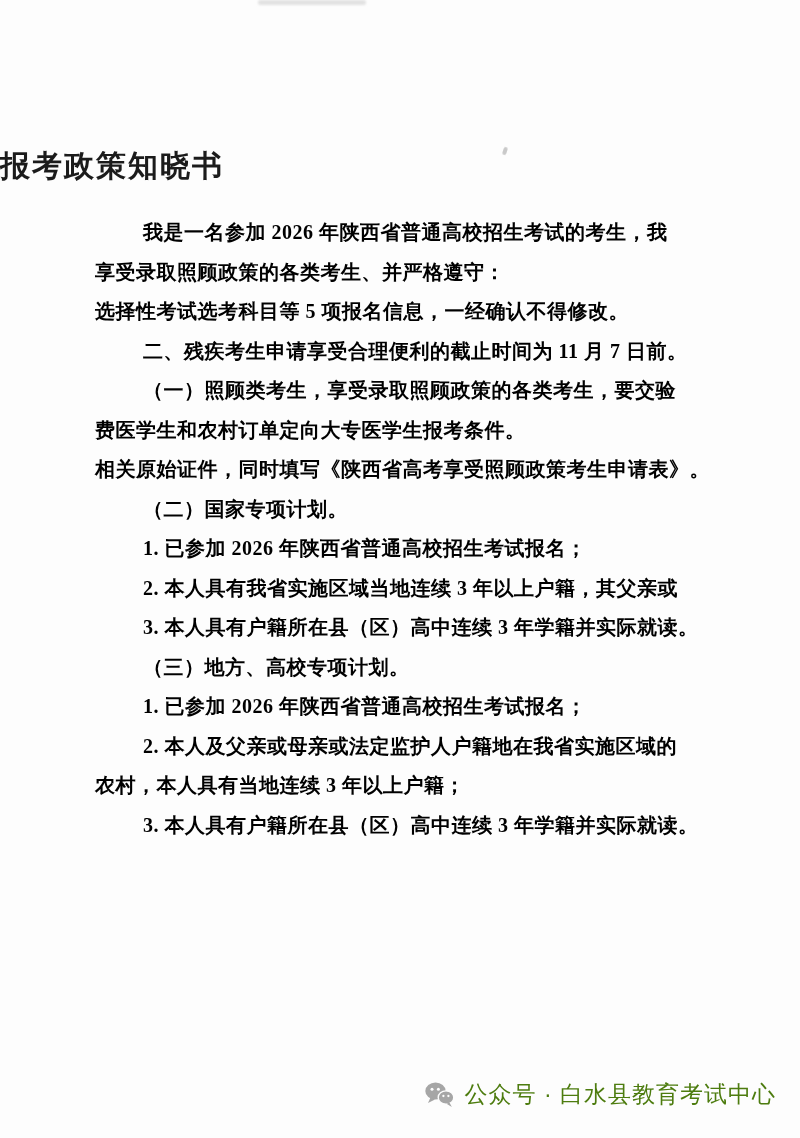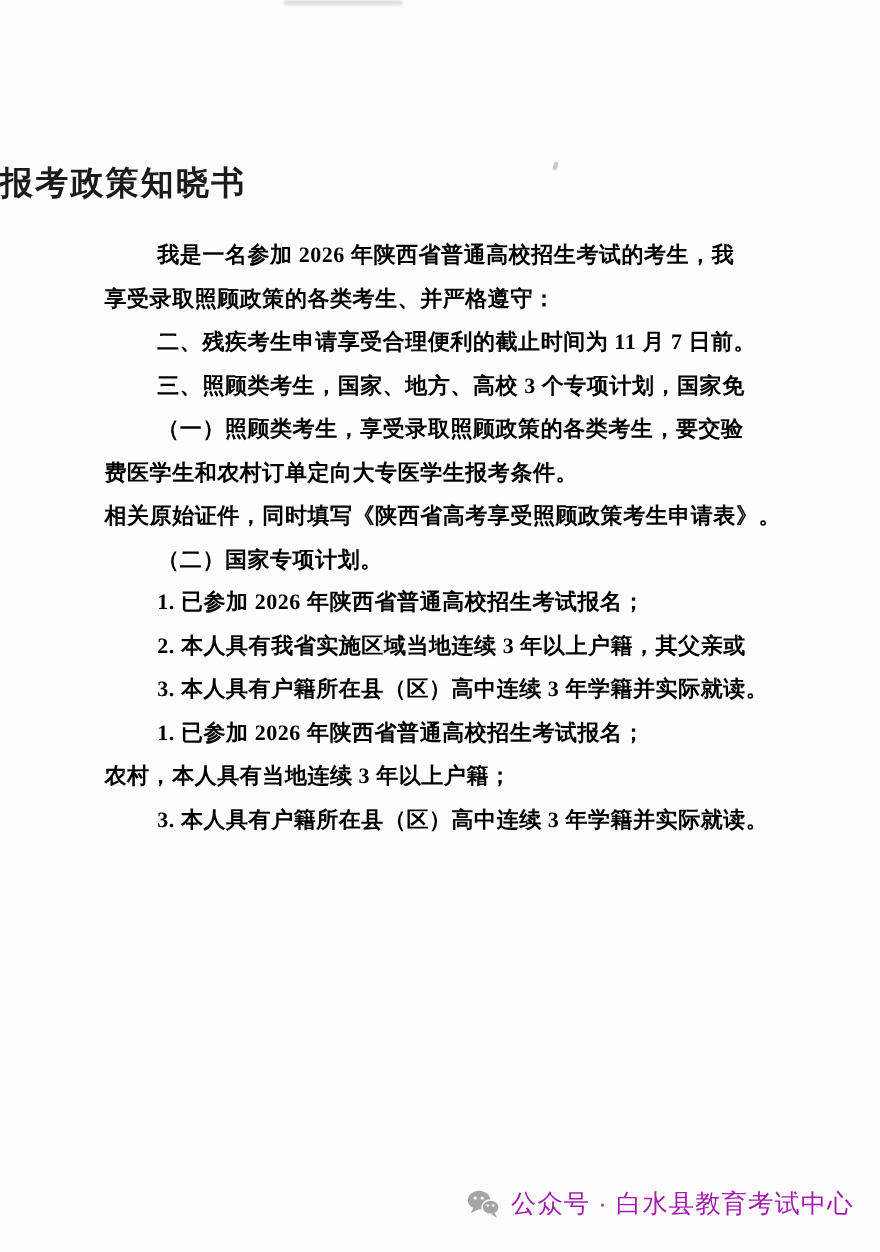--- a/index.html
+++ b/index.html
@@ -53,47 +53,49 @@
     width:100%;
     box-sizing:border-box;
     padding-right:24px;
     display:flex;
     justify-content:flex-end;
     align-items:center;
     gap:10px;
     font-family:"Liberation Sans","DejaVu Sans",sans-serif;
     font-size:23px;
     letter-spacing:1px;
-    color:#a21caf;
+    color:#4d7c0f;
   }
   .wechat-icon { display:block; }
 </style>
 </head>
 <body>
 
 <div class="page">
 
   <div class="remnant"></div>
   <div class="speck"></div>
 
   <div class="doc-title">报考政策知晓书</div>
 
   <div class="doc-body">
       <div class="line indent">我是一名参加 2026 年陕西省普通高校招生考试的考生，我</div>
       <div class="line">享受录取照顾政策的各类考生、并严格遵守：</div>
+      <div class="line">选择性考试选考科目等 5 项报名信息，一经确认不得修改。</div>
       <div class="line indent">二、残疾考生申请享受合理便利的截止时间为 11 月 7 日前。</div>
-      <div class="line indent">三、照顾类考生，国家、地方、高校 3 个专项计划，国家免</div>
       <div class="line indent">（一）照顾类考生，享受录取照顾政策的各类考生，要交验</div>
       <div class="line">费医学生和农村订单定向大专医学生报考条件。</div>
       <div class="line">相关原始证件，同时填写《陕西省高考享受照顾政策考生申请表》。</div>
       <div class="line indent">（二）国家专项计划。</div>
       <div class="line indent">1. 已参加 2026 年陕西省普通高校招生考试报名；</div>
       <div class="line indent">2. 本人具有我省实施区域当地连续 3 年以上户籍，其父亲或</div>
       <div class="line indent">3. 本人具有户籍所在县（区）高中连续 3 年学籍并实际就读。</div>
+      <div class="line indent">（三）地方、高校专项计划。</div>
       <div class="line indent">1. 已参加 2026 年陕西省普通高校招生考试报名；</div>
+      <div class="line indent">2. 本人及父亲或母亲或法定监护人户籍地在我省实施区域的</div>
       <div class="line">农村，本人具有当地连续 3 年以上户籍；</div>
       <div class="line indent">3. 本人具有户籍所在县（区）高中连续 3 年学籍并实际就读。</div>
     </div>
 
   <div class="footer">
     <svg class="wechat-icon" width="31" height="28" viewBox="0 0 31 28">
       <ellipse cx="11.5" cy="10" rx="10.2" ry="8.6" fill="#a6a6a6"></ellipse>
       <polygon points="6.5,16.5 4,22 11,18.6" fill="#a6a6a6"></polygon>
       <ellipse cx="22" cy="16.5" rx="7.8" ry="6.6" fill="#a6a6a6" stroke="#fdfdfd" stroke-width="1.4"></ellipse>
       <polygon points="25.5,21.5 27.8,26 22.5,22.8" fill="#a6a6a6"></polygon>

